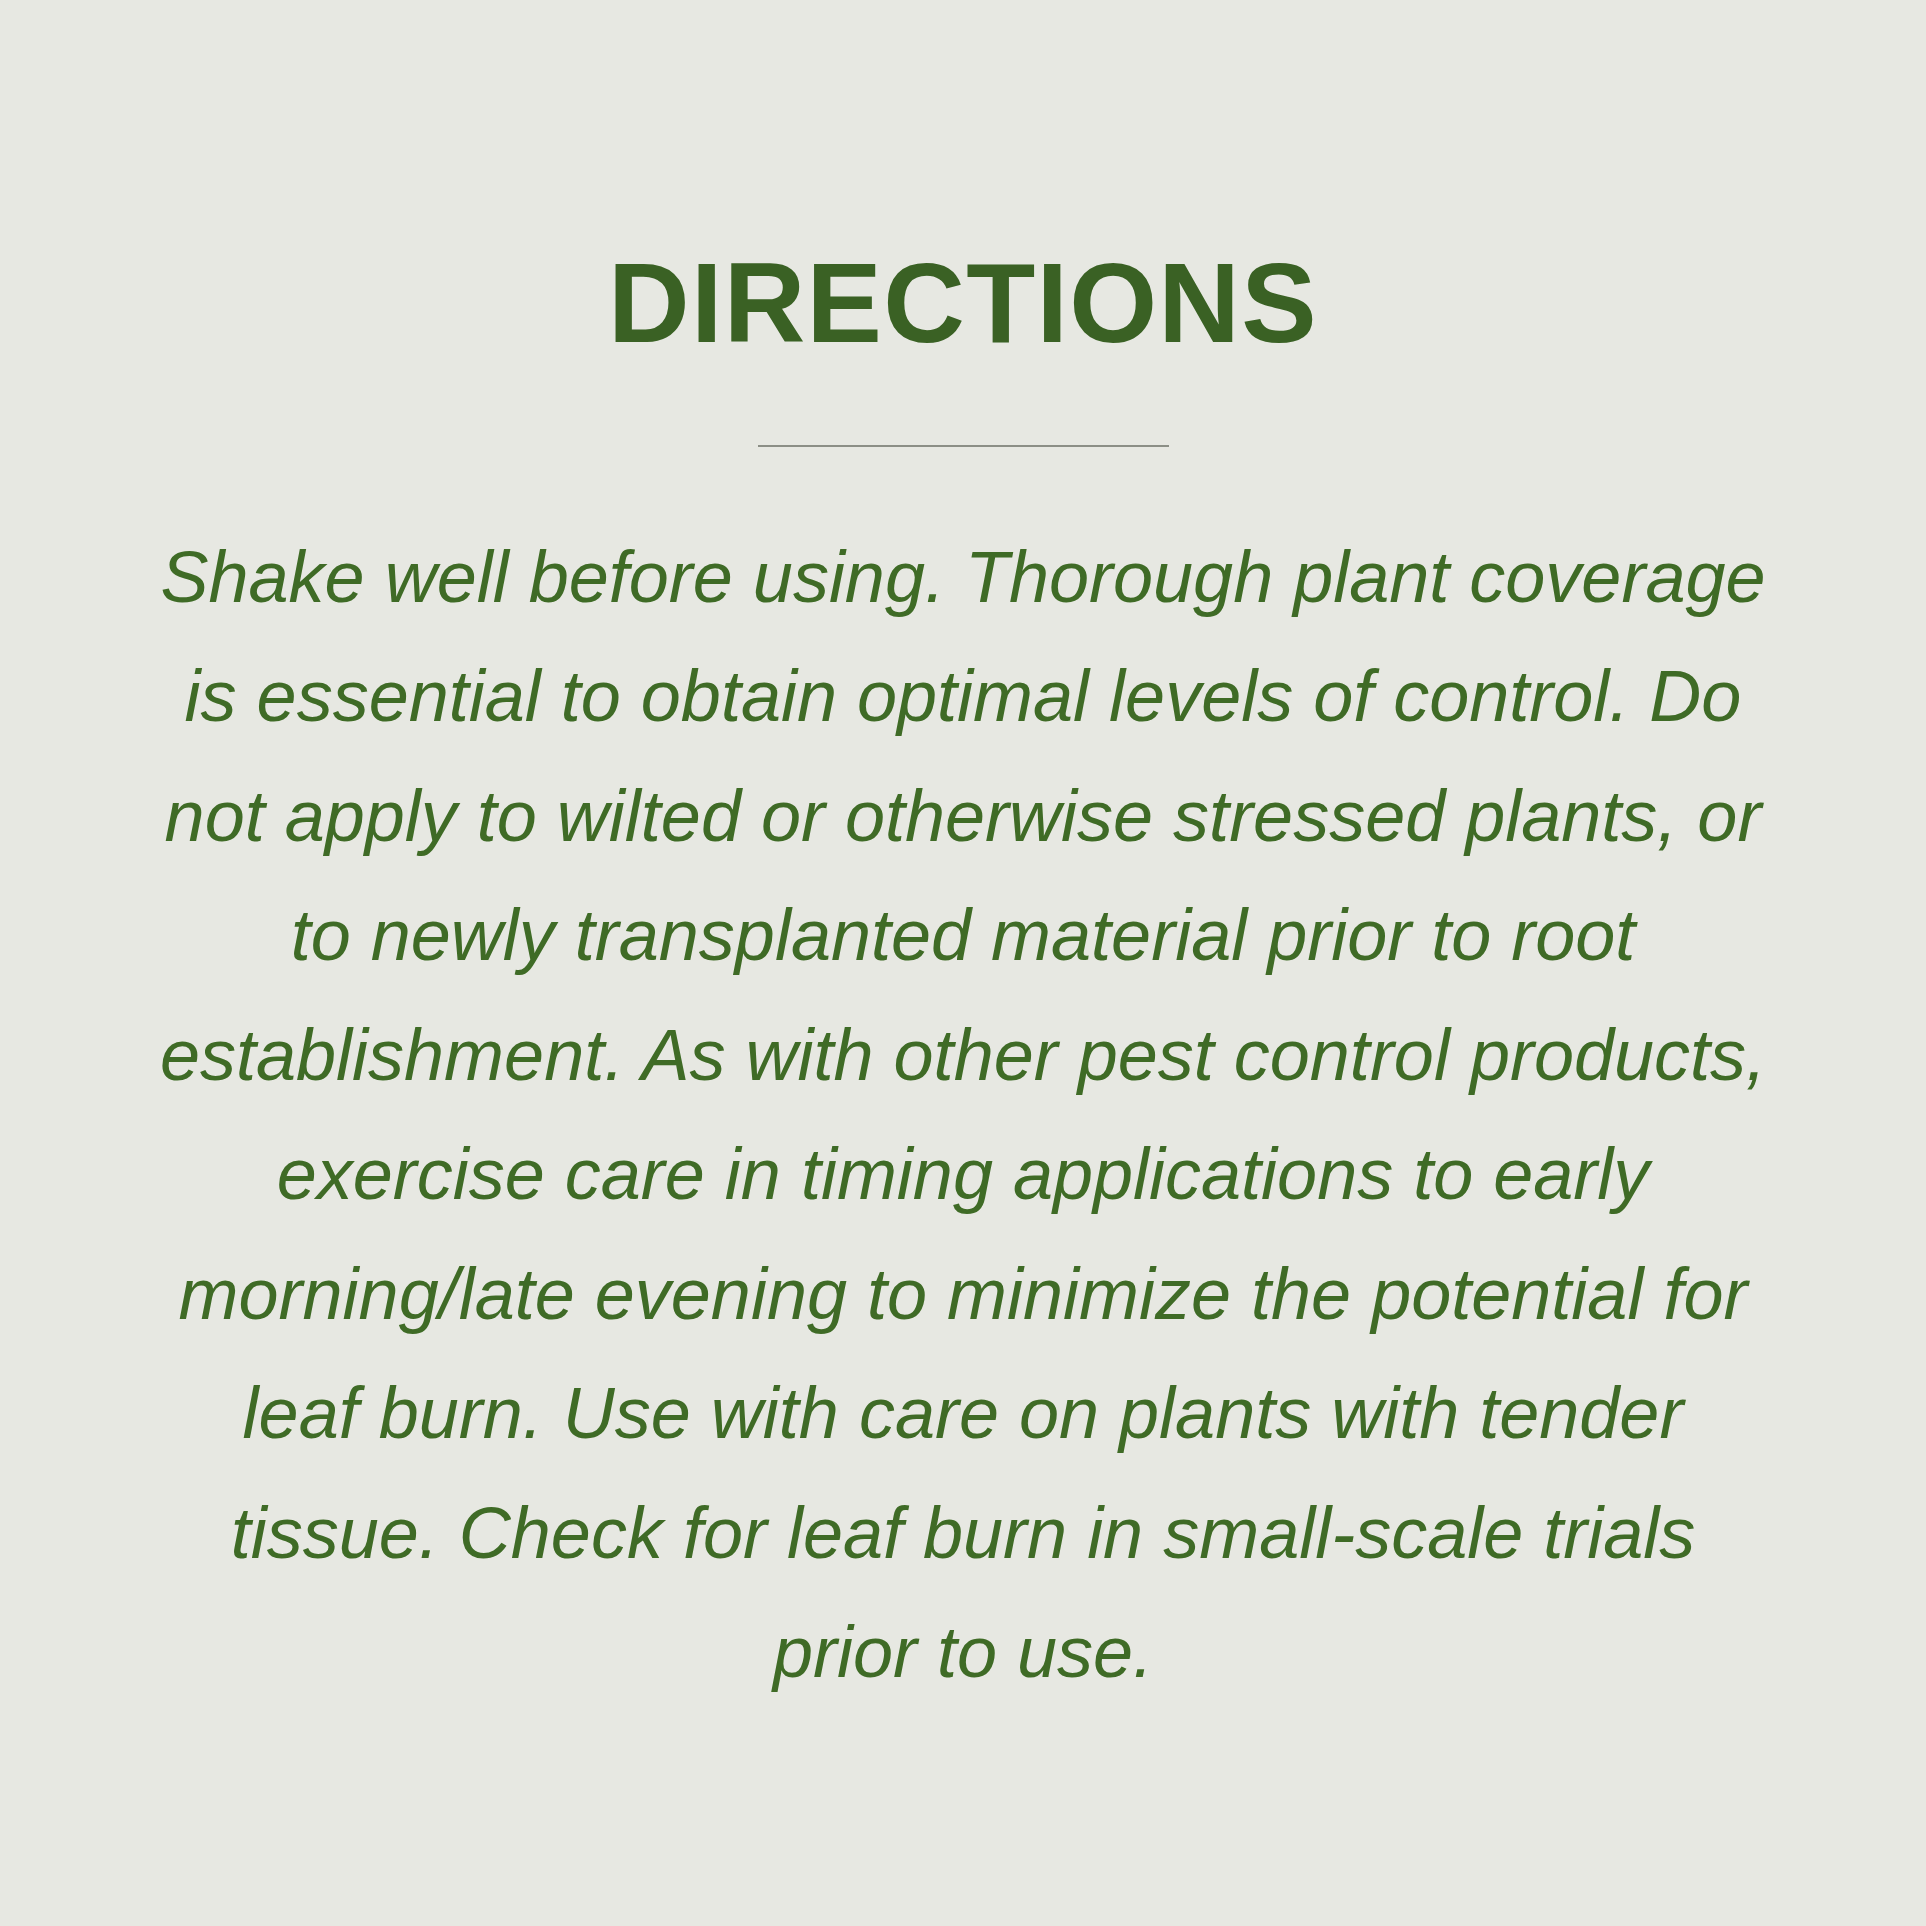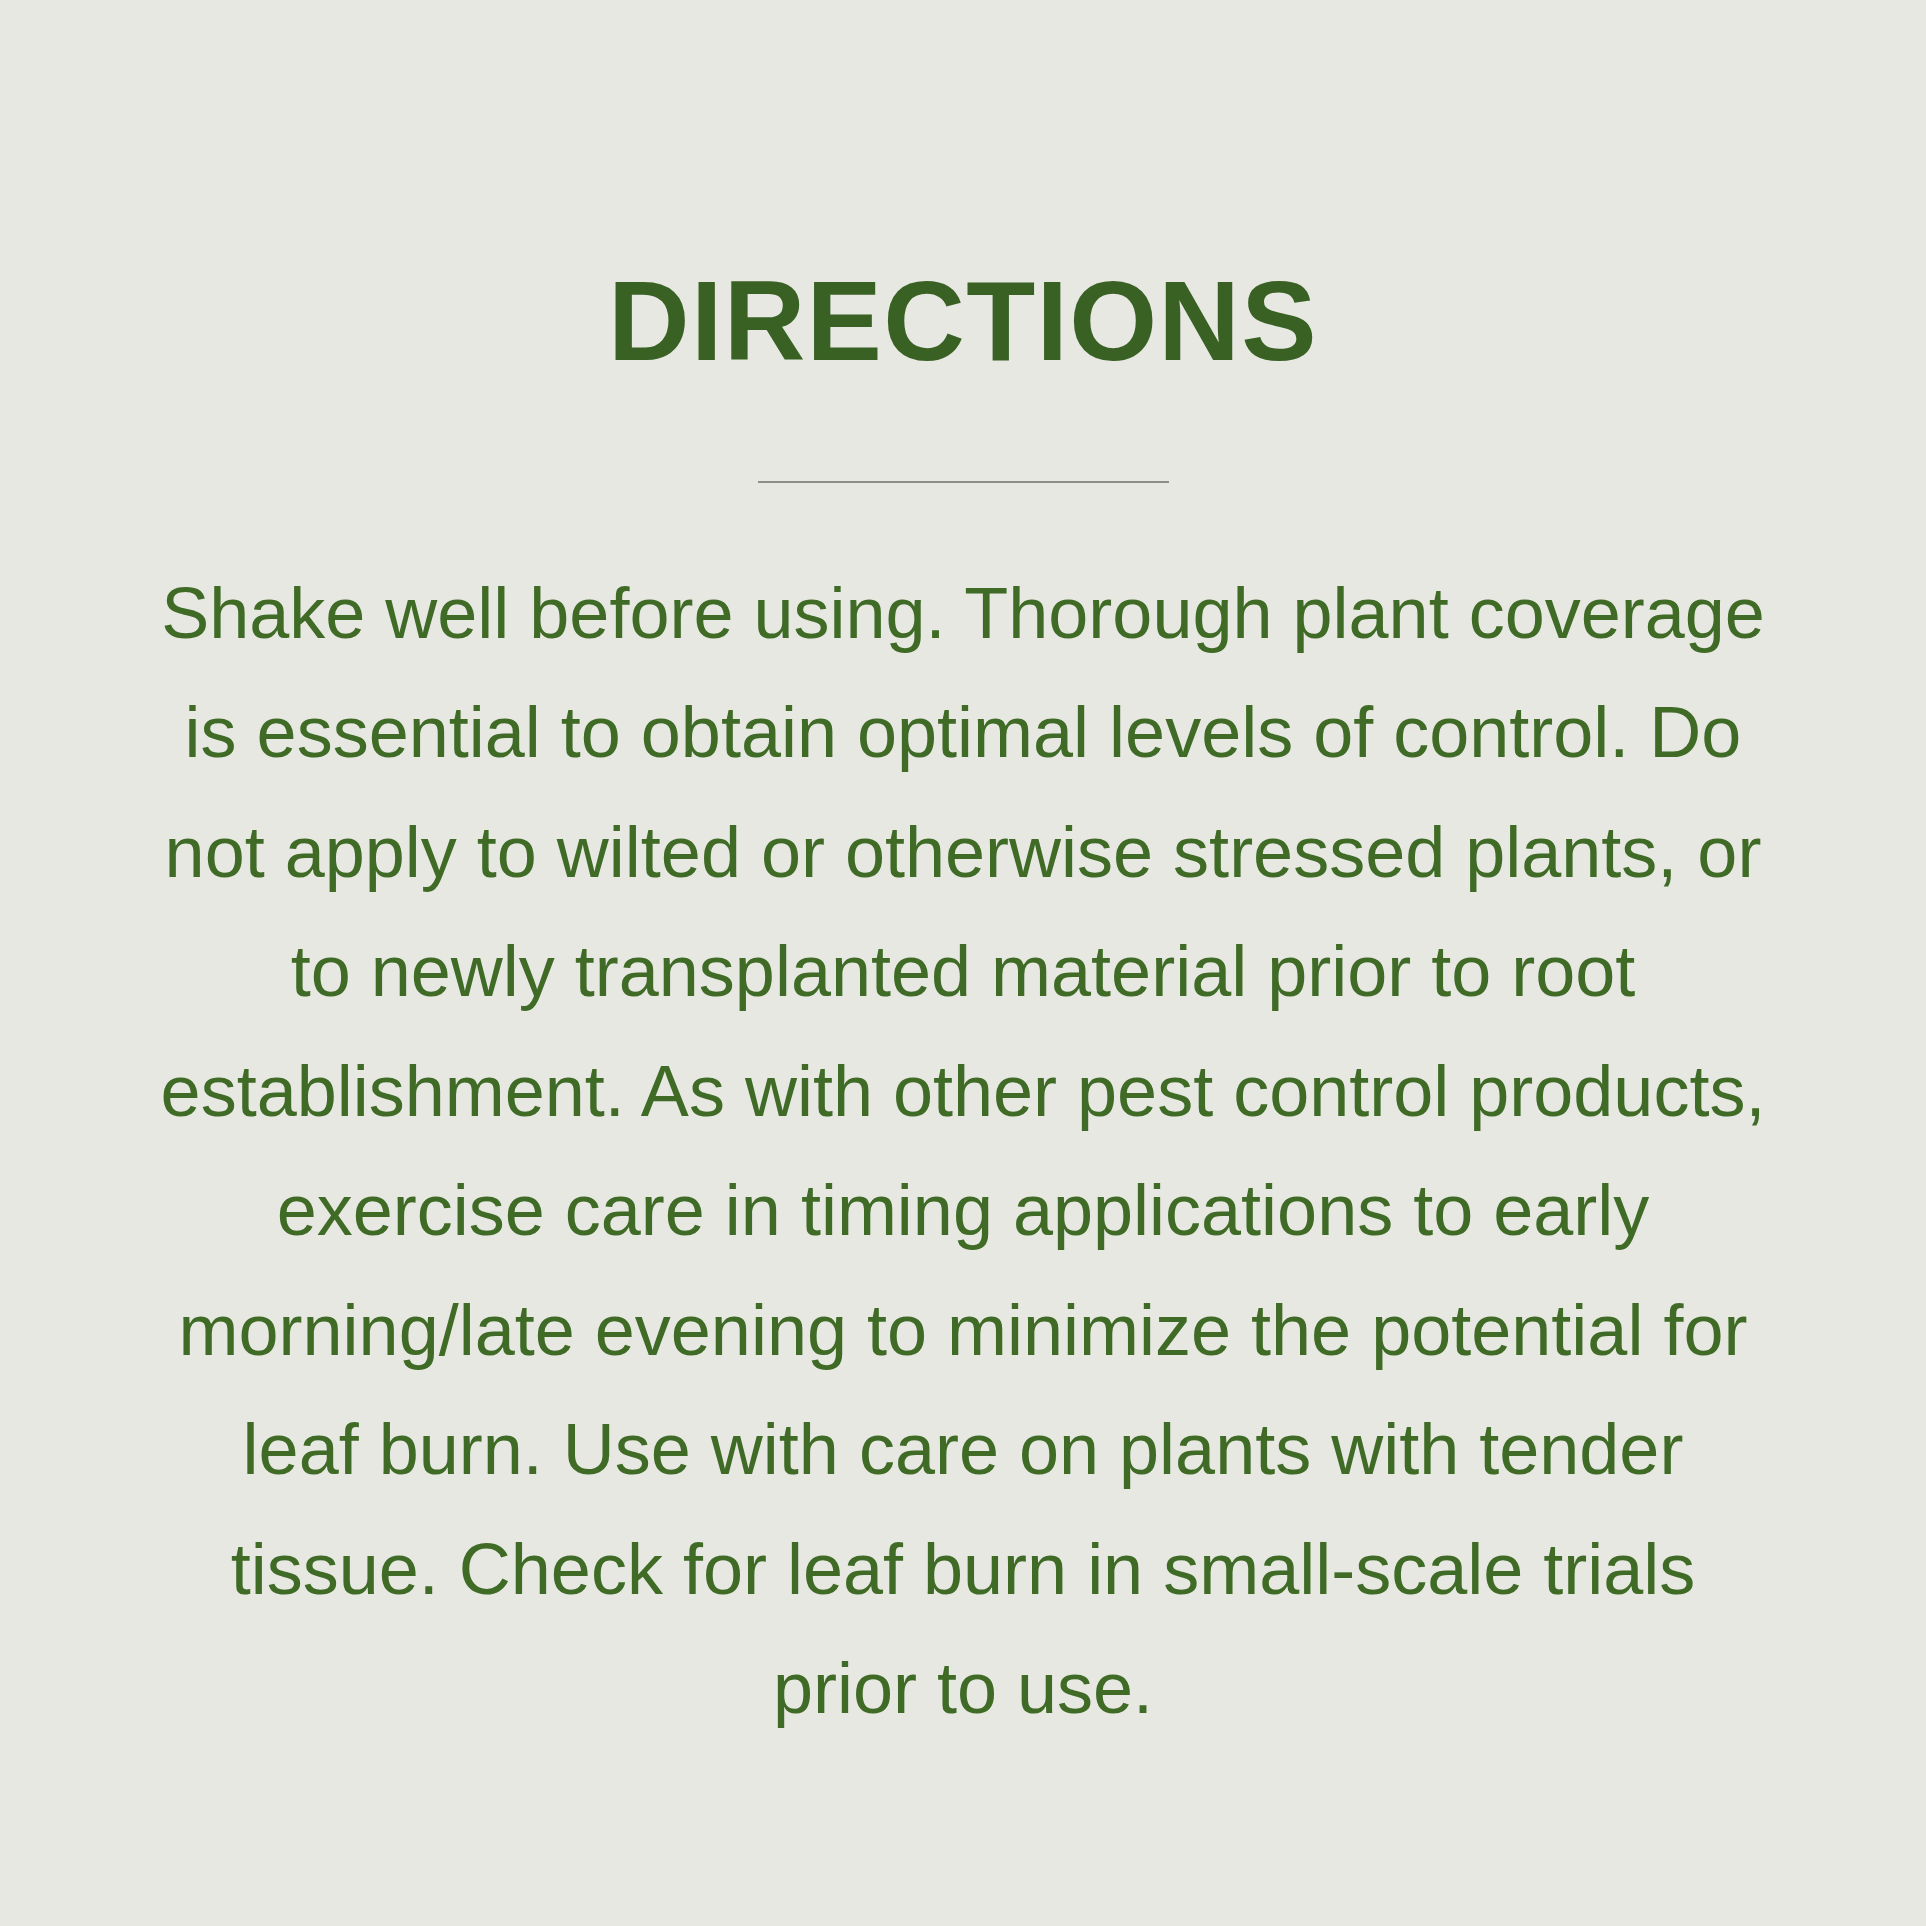--- a/index.html
+++ b/index.html
@@ -23,37 +23,38 @@
     align-items: center;
     padding: 244px 154px 0 154px;
   }
   .title {
     color: #3a6124;
     font-size: 113px;
     font-weight: bold;
     letter-spacing: 1.3px;
     line-height: 1.05;
     text-align: center;
-    margin: 18px;
+    margin: 0;
   }
   .divider {
     width: 411px;
     height: 1.9px;
     background: #8c8f86;
     margin: 82px 0 0 0;
     border: 0;
   }
   .body-text {
     color: #3f6b26;
     font-size: 72px;
     line-height: 1.66;
     text-align: center;
     max-width: 1624px;
     margin: 71px 0 0 0;
     font-weight: 400;
+    font-style: italic;
   }
 </style>
 </head>
 <body>
 
 <div class="card">
   <h1 class="title">DIRECTIONS</h1>
   <hr class="divider">
   <p class="body-text">Shake well before using. Thorough plant coverage is essential to obtain optimal levels of control. Do not apply to wilted or otherwise stressed plants, or to newly transplanted material prior to root establishment. As with other pest control products, exercise care in timing applications to early morning/late evening to minimize the potential for leaf burn. Use with care on plants with tender tissue. Check for leaf burn in small-scale trials prior to use.</p>
 </div>

